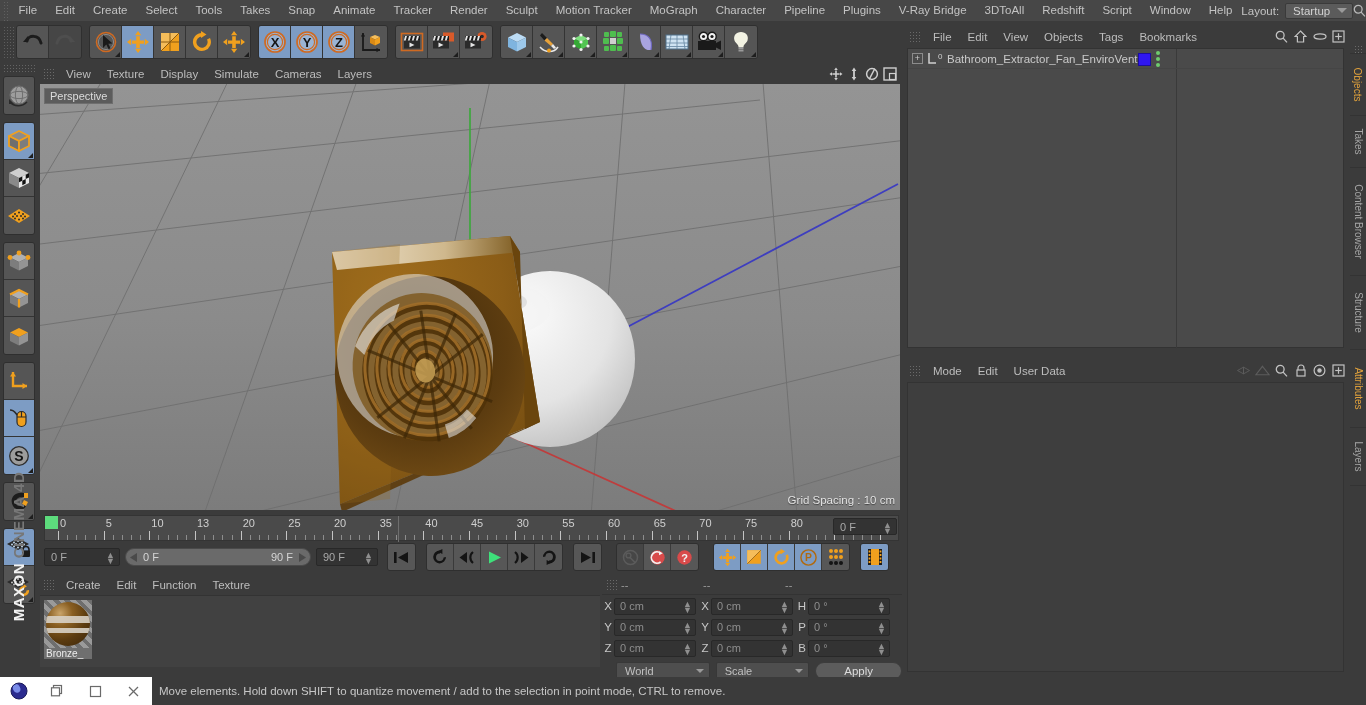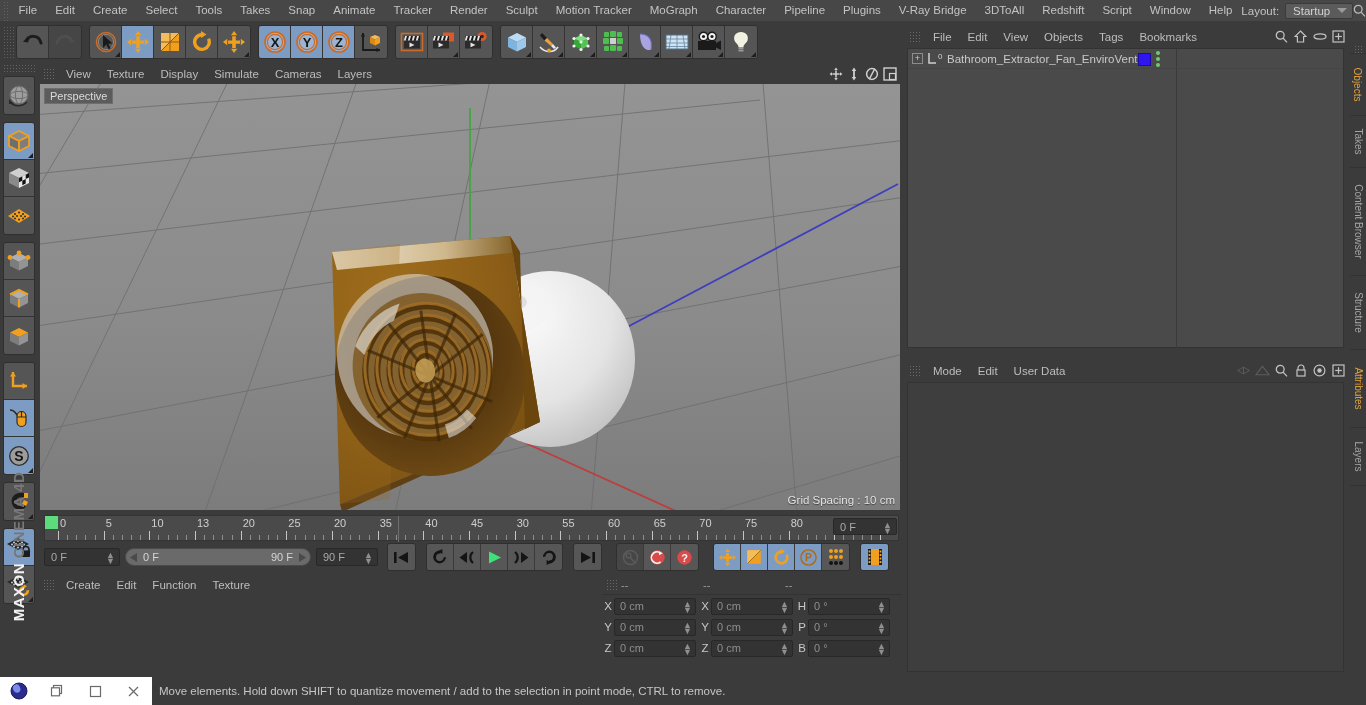--- a/index.html
+++ b/index.html
@@ -1181,20 +1181,31 @@
   </div>
 
   <div class="matwrap">
     <div class="matmenu">
       <div class="g"></div>
       <div class="mi">Create</div>
       <div class="mi">Edit</div>
       <div class="mi">Function</div>
       <div class="mi">Texture</div>
     </div>
+    <div class="matbody">
+      <div class="matchip">
+        <div class="matthumb">
+          <div class="matsphere">
+            <div class="band" style="top:14px;"></div>
+            <div class="band" style="top:26px;height:5px;"></div>
+          </div>
+        </div>
+        <div class="matname">Bronze_</div>
+      </div>
+    </div>
   </div>
 
   <div class="coordwrap">
     <div class="coordhead">
       <div class="g"></div>
       <div class="ch">--</div>
       <div class="ch">--</div>
       <div class="ch">--</div>
     </div>
 
@@ -1245,20 +1256,31 @@
         <span>0 cm</span>
         <span class="spin">▲<br>▼</span>
         </div>
       <span class="clbl">B</span>
       <div class="cfield">
         <span>0 °</span>
         <span class="spin">▲<br>▼</span>
         </div>
     </div>
 
+    <div class="coordbot">
+      <div class="csel" style="margin-left:14px;">
+        <span>World</span>
+        <span class="arrow"></span>
+      </div>
+      <div class="csel">
+        <span>Scale</span>
+        <span class="arrow"></span>
+      </div>
+      <div class="applybtn">Apply</div>
+    </div>
   </div>
 
   <div class="rightcol">
 
     <div class="objpanel">
       <div class="panelmenu">
         <div class="g"></div>
         <div class="mi">File</div>
         <div class="mi">Edit</div>
         <div class="mi">View</div>

